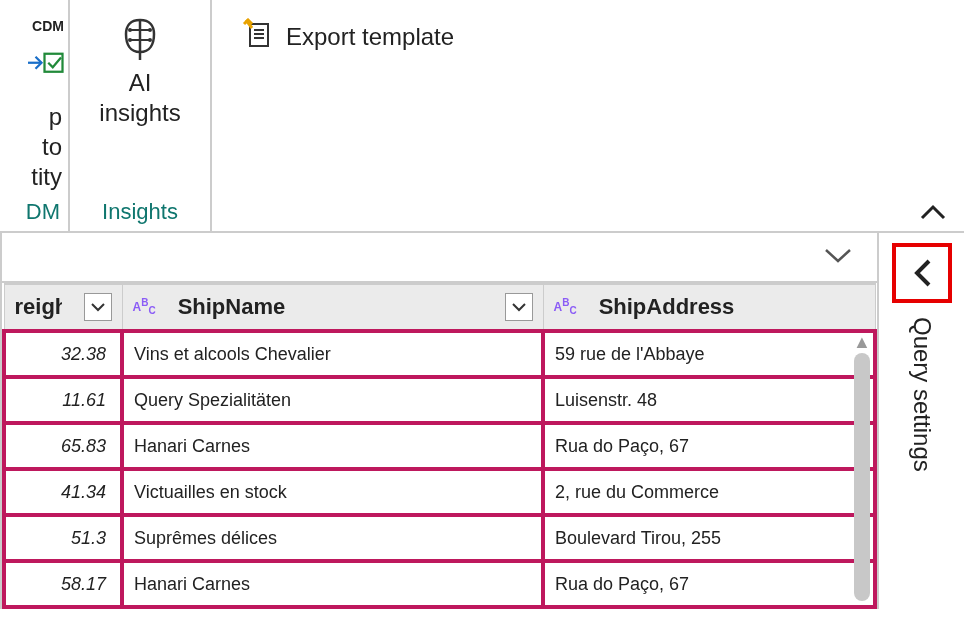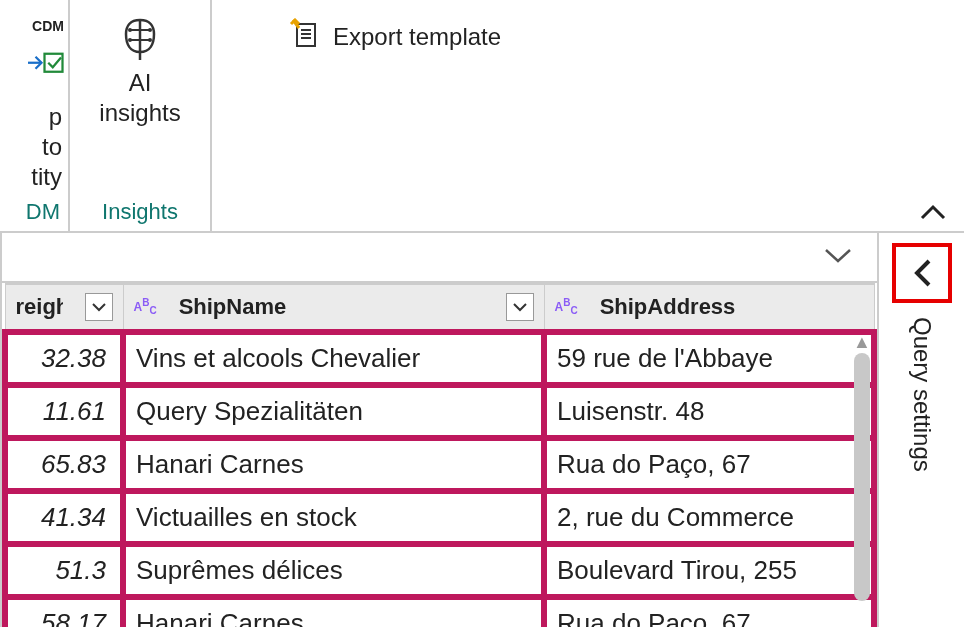--- a/index.html
+++ b/index.html
@@ -143,22 +143,22 @@
     background: #fff;
     flex-shrink: 0;
     cursor: pointer;
   }
   thead th .th-filter svg { width: 14px; height: 10px; }
   .col-freight { width: 118px; }
   .col-shipname { width: 421px; }
   .col-shipaddr { }
   tbody td {
     padding: 8px 10px;
-    border: 6px solid #be185d;
-    font-size: 26px;
+    border: 4px solid #be185d;
+    font-size: 18px;
     height: 46px;
     white-space: nowrap;
     overflow: hidden;
   }
   td.num { text-align: right; font-style: italic; padding-right: 14px; }
   .scrollbar {
     position: absolute;
     right: 6px;
     top: 50px;
     width: 18px;
@@ -254,21 +254,21 @@
         </span>
         <div class="label">
           <div>AI</div>
           <div>insights</div>
         </div>
       </div>
     </div>
     <div class="ribbon-group-label">Insights</div>
   </div>
 
-  <div class="ribbon-group group-share" style="position:relative;padding-left:47px;">
+  <div class="ribbon-group group-share" style="position:relative;">
     <div class="ribbon-group-body" style="justify-content:flex-start;">
       <div class="small-button">
         <span>
           <svg class="icon-svg-sm" viewBox="0 0 32 32">
             <rect x="8" y="6" width="18" height="22" fill="none" stroke="#333" stroke-width="2"></rect>
             <line x1="12" y1="12" x2="22" y2="12" stroke="#333" stroke-width="2"></line>
             <line x1="12" y1="16" x2="22" y2="16" stroke="#333" stroke-width="2"></line>
             <line x1="12" y1="20" x2="22" y2="20" stroke="#333" stroke-width="2"></line>
             <polyline points="4,2 10,10" stroke="#e8a200" stroke-width="3" fill="none"></polyline>
             <polyline points="2,6 6,2 10,6" stroke="#e8a200" stroke-width="3" fill="none"></polyline>

